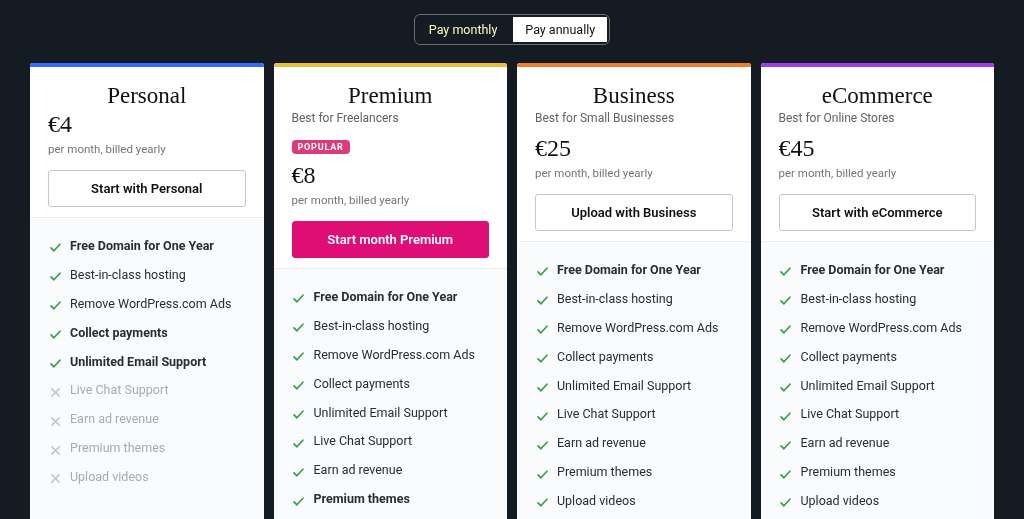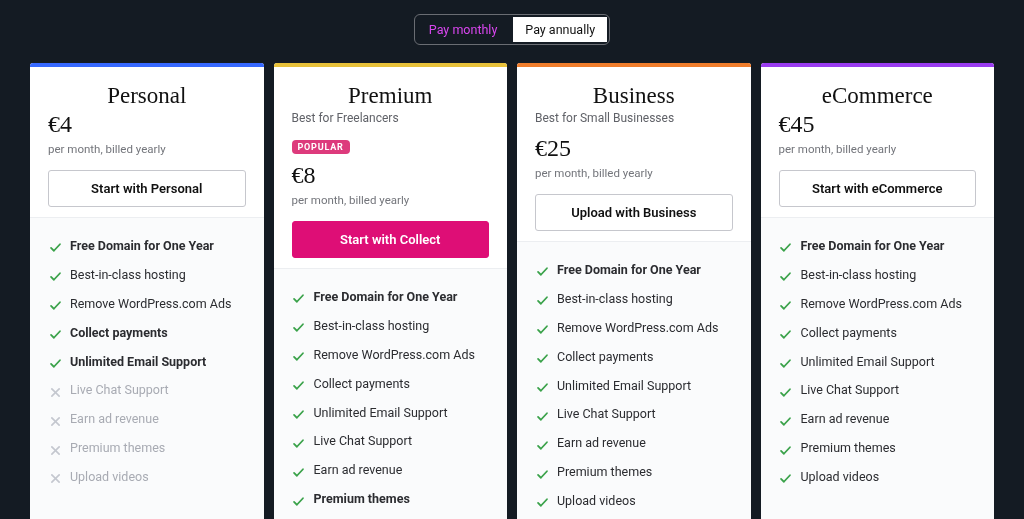--- a/index.html
+++ b/index.html
@@ -19,21 +19,21 @@
   .toggle {
     display: inline-flex;
     border: 1px solid #6a6d73;
     border-radius: 6px;
     overflow: hidden;
     background: #141b23;
   }
   .toggle button {
     border: none;
     background: transparent;
-    color: #d946ef;
+    color: #fef9c3;
     font-size: 12.5px;
     padding: 7px 14px;
     cursor: pointer;
     font-family: inherit;
   }
   .toggle button.active {
     background: #fff;
     color: #111;
     border-radius: 0;
     margin: 2px;
@@ -223,21 +223,21 @@
               <line x1="12.5" y1="3.5" x2="3.5" y2="12.5"></line>
             </svg>
           </span>
           <span class="txt">Upload videos</span>
         </li>
         <li class="excluded"></li>
       </ul>
     </div>
     <div class="plan">
       <div class="topbar" style="background: rgb(232, 193, 58);"></div>
-      <div class="plan-inner"><h2>Premium</h2><div class="tagline">Best for Freelancers</div><div class="popular">POPULAR</div><div class="price">€8</div><div class="billing">per month, billed yearly</div><button class="cta primary">Start with Collect</button></div>
+      <div class="plan-inner"><h2>Premium</h2><div class="tagline">Best for Freelancers</div><div class="popular">POPULAR</div><div class="price">€8</div><div class="billing">per month, billed yearly</div><button class="cta primary">Start month Premium</button></div>
       <ul class="features">
         <li class="bold">
           <span class="icon">
             <svg viewBox="0 0 16 16" fill="none" stroke-width="2.2" stroke-linecap="round" stroke-linejoin="round" class="check">
               <polyline points="2.5 8.5 6 12 13.5 4"></polyline>
             </svg>
           </span>
           <span class="txt">Free Domain for One Year</span>
         </li>
         <li>
@@ -381,20 +381,21 @@
           </span>
           <span class="txt">Upload videos</span>
         </li>
         <li></li>
       </ul>
     </div>
     <div class="plan">
       <div class="topbar" style="background: rgb(154, 60, 240);"></div>
       <div class="plan-inner">
         <h2>eCommerce</h2>
+        <div class="tagline">Best for Online Stores</div>
         <div class="price">€45</div>
         <div class="billing">per month, billed yearly</div>
         <button class="cta">Start with eCommerce</button>
       </div>
       <ul class="features">
         <li class="bold">
           <span class="icon">
             <svg viewBox="0 0 16 16" fill="none" stroke-width="2.2" stroke-linecap="round" stroke-linejoin="round" class="check">
               <polyline points="2.5 8.5 6 12 13.5 4"></polyline>
             </svg>

